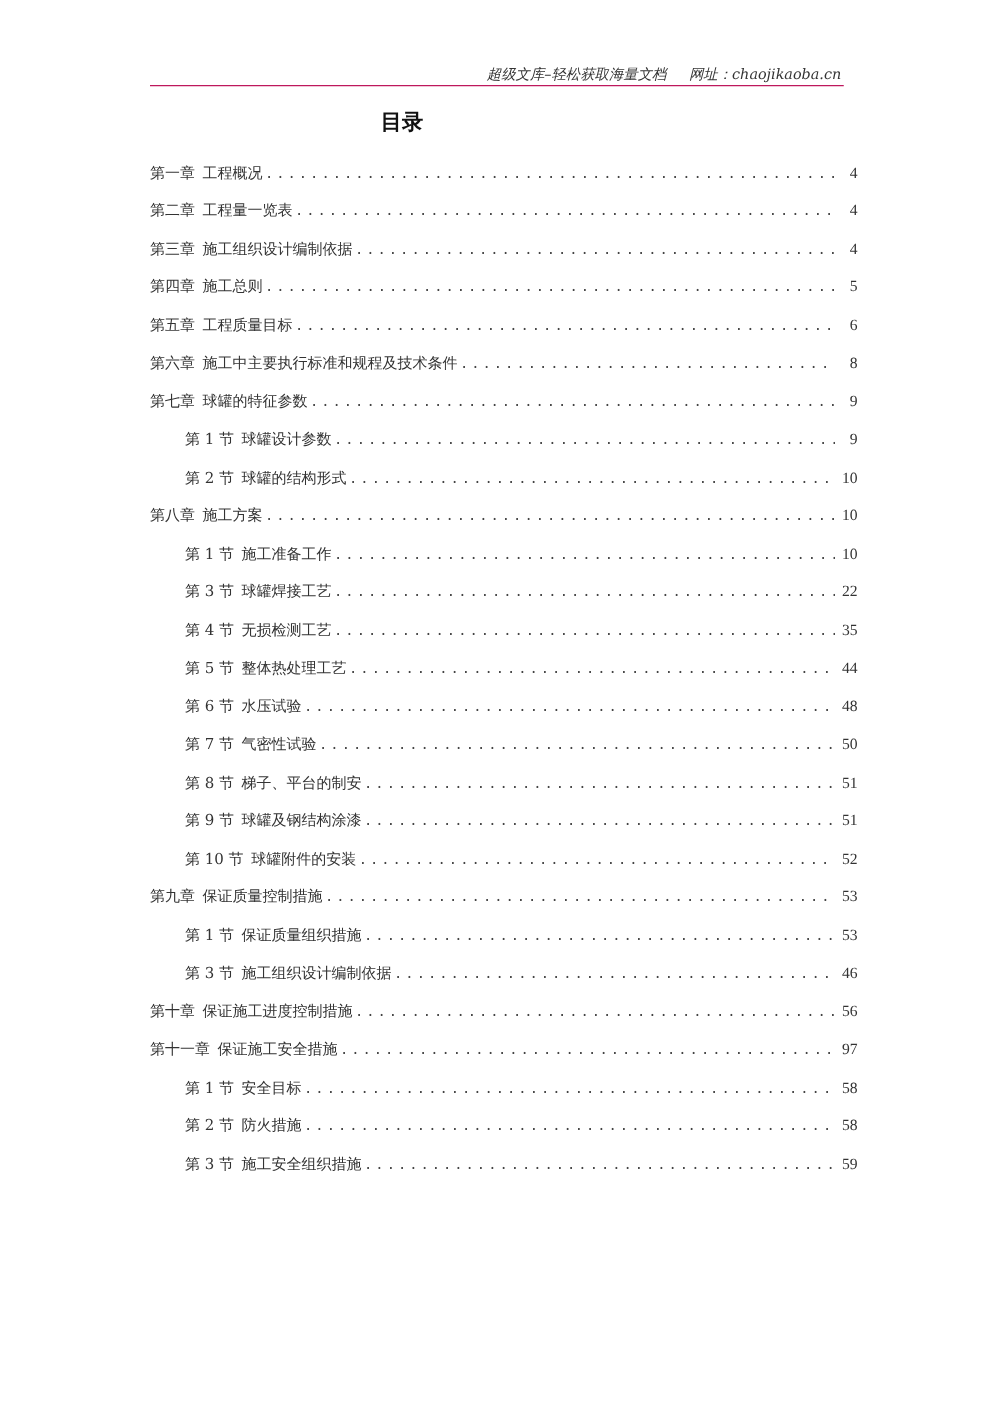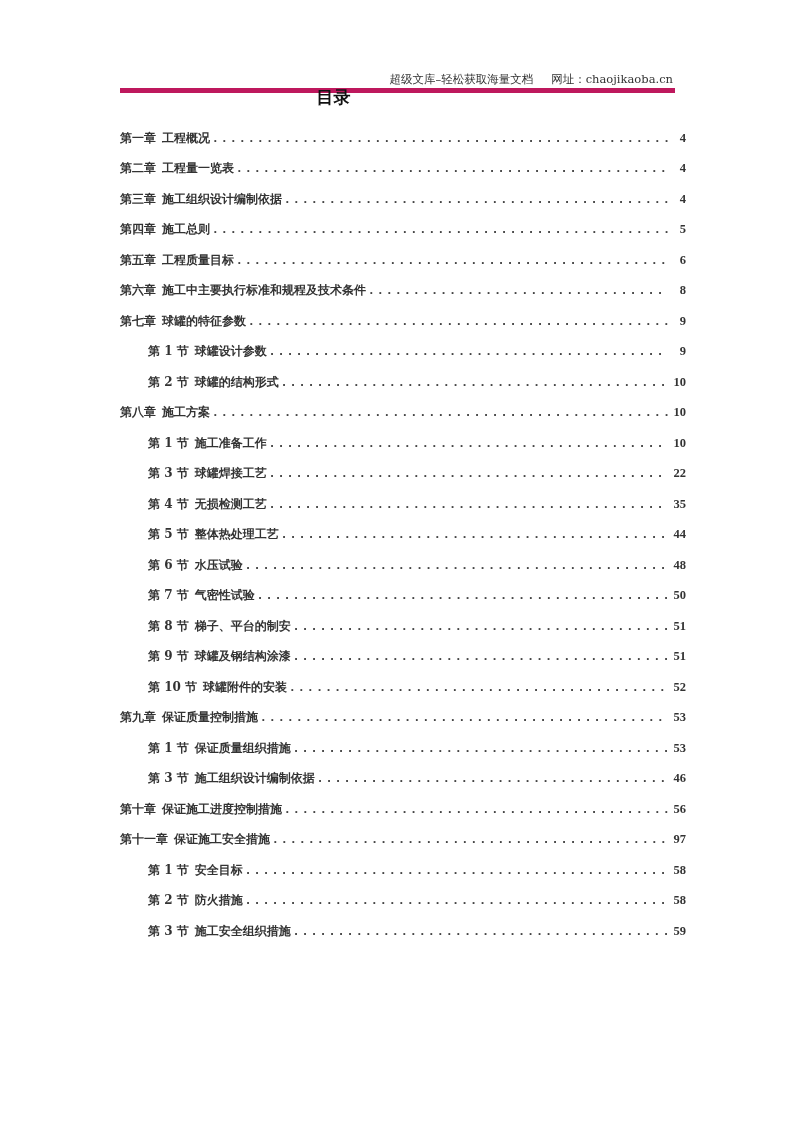--- a/index.html
+++ b/index.html
@@ -1,25 +1,25 @@
 <!DOCTYPE html>
 <html><head>
   <meta charset="utf-8">
   <style>
     html, body { margin: 0; padding: 0; background: #ffffff; }
     body { width: 793px; height: 1122px; position: relative; overflow: hidden;
            font-family: "DejaVu Serif", "Liberation Serif", serif; color: #222; }
-    .page-header { position: absolute; left: 120px; top: 72px; width: 555px; height: 16px;
-                   border-bottom: 5px solid #be185d; }
+    .page-header { position: absolute; left: 120px; top: 52px; width: 555px; height: 16px;
+                   border-bottom: 1px solid #be185d; font-style: italic; }
     .page-header .hdr-text { position: absolute; right: 2px; top: 0; font-size: 11.5px; color: #333; white-space: nowrap; }
     .page-header .hdr-text .sep { display: inline-block; width: 18px; }
     .toc-title { position: absolute; left: 0; width: 643px; top: 86px; text-align: center;
-                 font-family: "DejaVu Sans", "Liberation Sans", sans-serif; font-size: 17px; font-weight: bold; color: #111; padding-left: 12px; }
+                 font-family: "DejaVu Sans", "Liberation Sans", sans-serif; font-size: 17px; font-weight: bold; color: #111; }
     .toc { position: absolute; left: 120px; top: 123px; width: 566px; }
-    .toc-row { height: 30.5px; display: flex; align-items: center; font-size: 12px; color: #333; font-weight: bold; }
+    .toc-row { height: 30.5px; display: flex; align-items: center; font-size: 12px; color: #333; }
     .toc-row.section { padding-left: 28px; }
     .toc-row .label { white-space: nowrap; }
     .toc-row .label .num { margin-right: 6px; }
     .toc-row .dots { flex: 1; overflow: hidden; white-space: nowrap; margin: 0 4px 0 2px;
                      font-family: "DejaVu Sans Mono", "Liberation Mono", monospace; font-size: 11px; letter-spacing: 2.4px; color: #444; }
     .toc-row .dots::after { content: "................................................................................................................................................"; }
     .toc-row .page { min-width: 14px; text-align: right; font-family: "Liberation Serif", serif; font-size: 12.5px; }
   </style>
 </head>
 <body>

